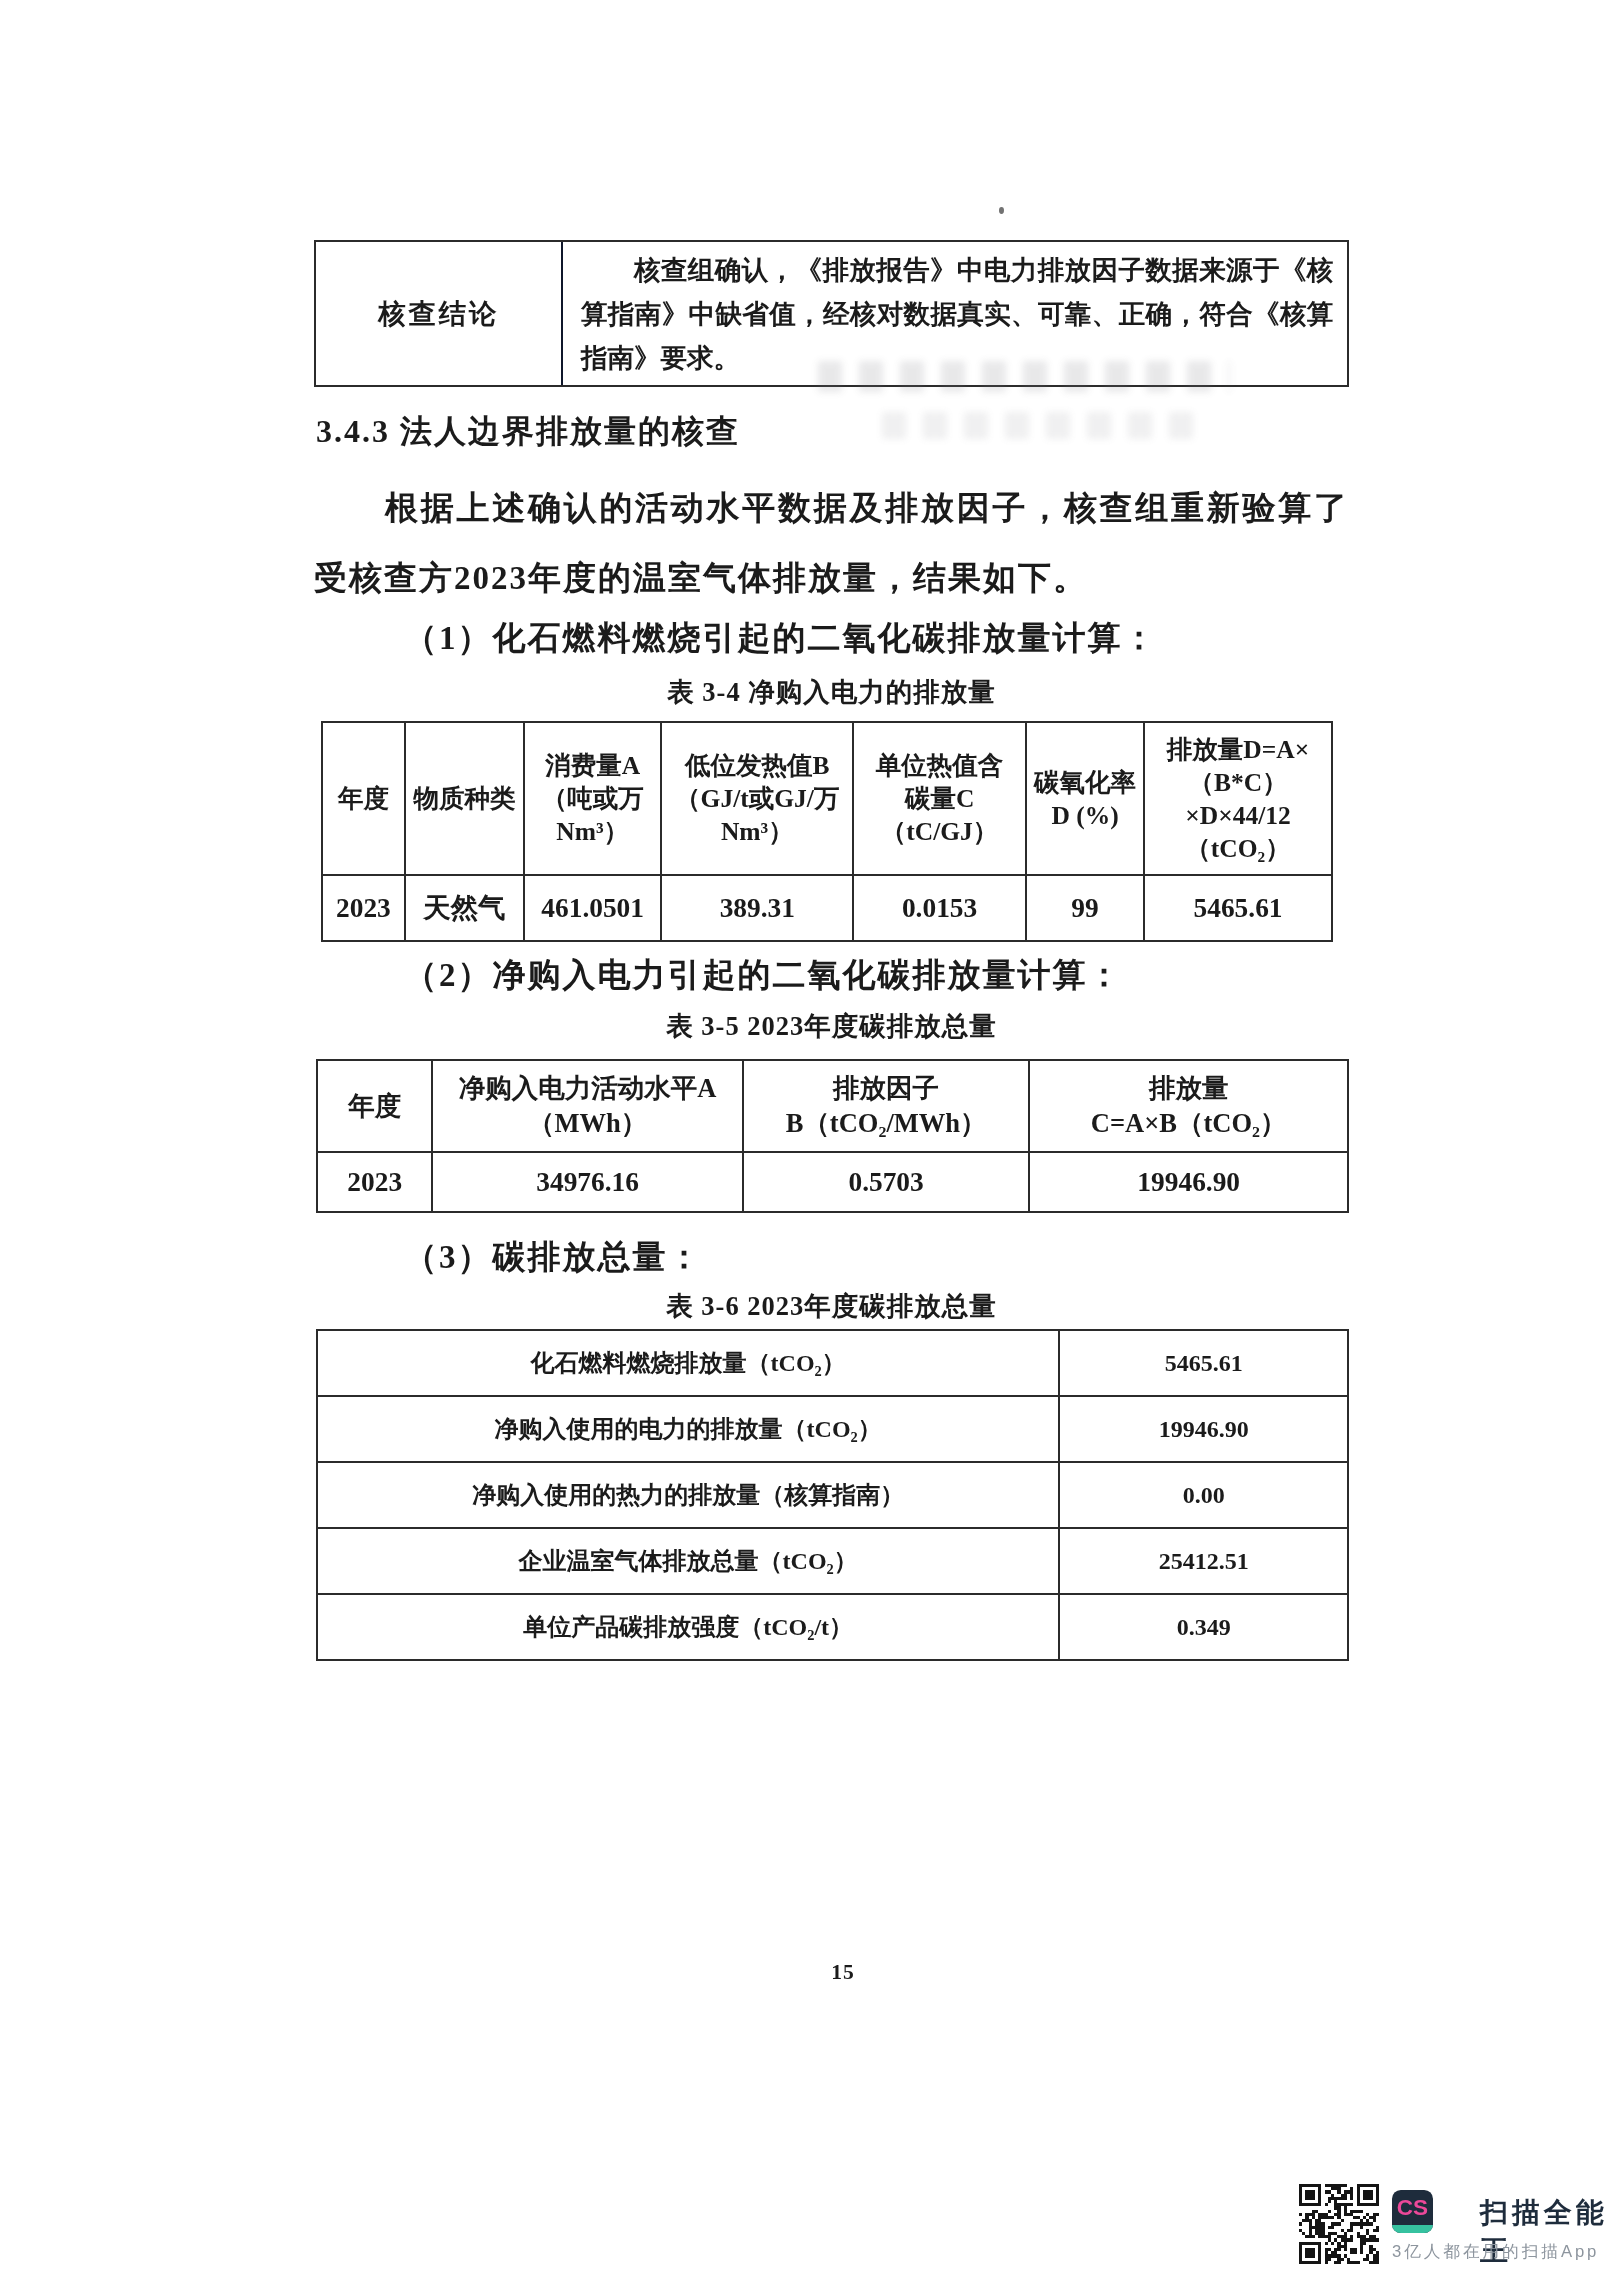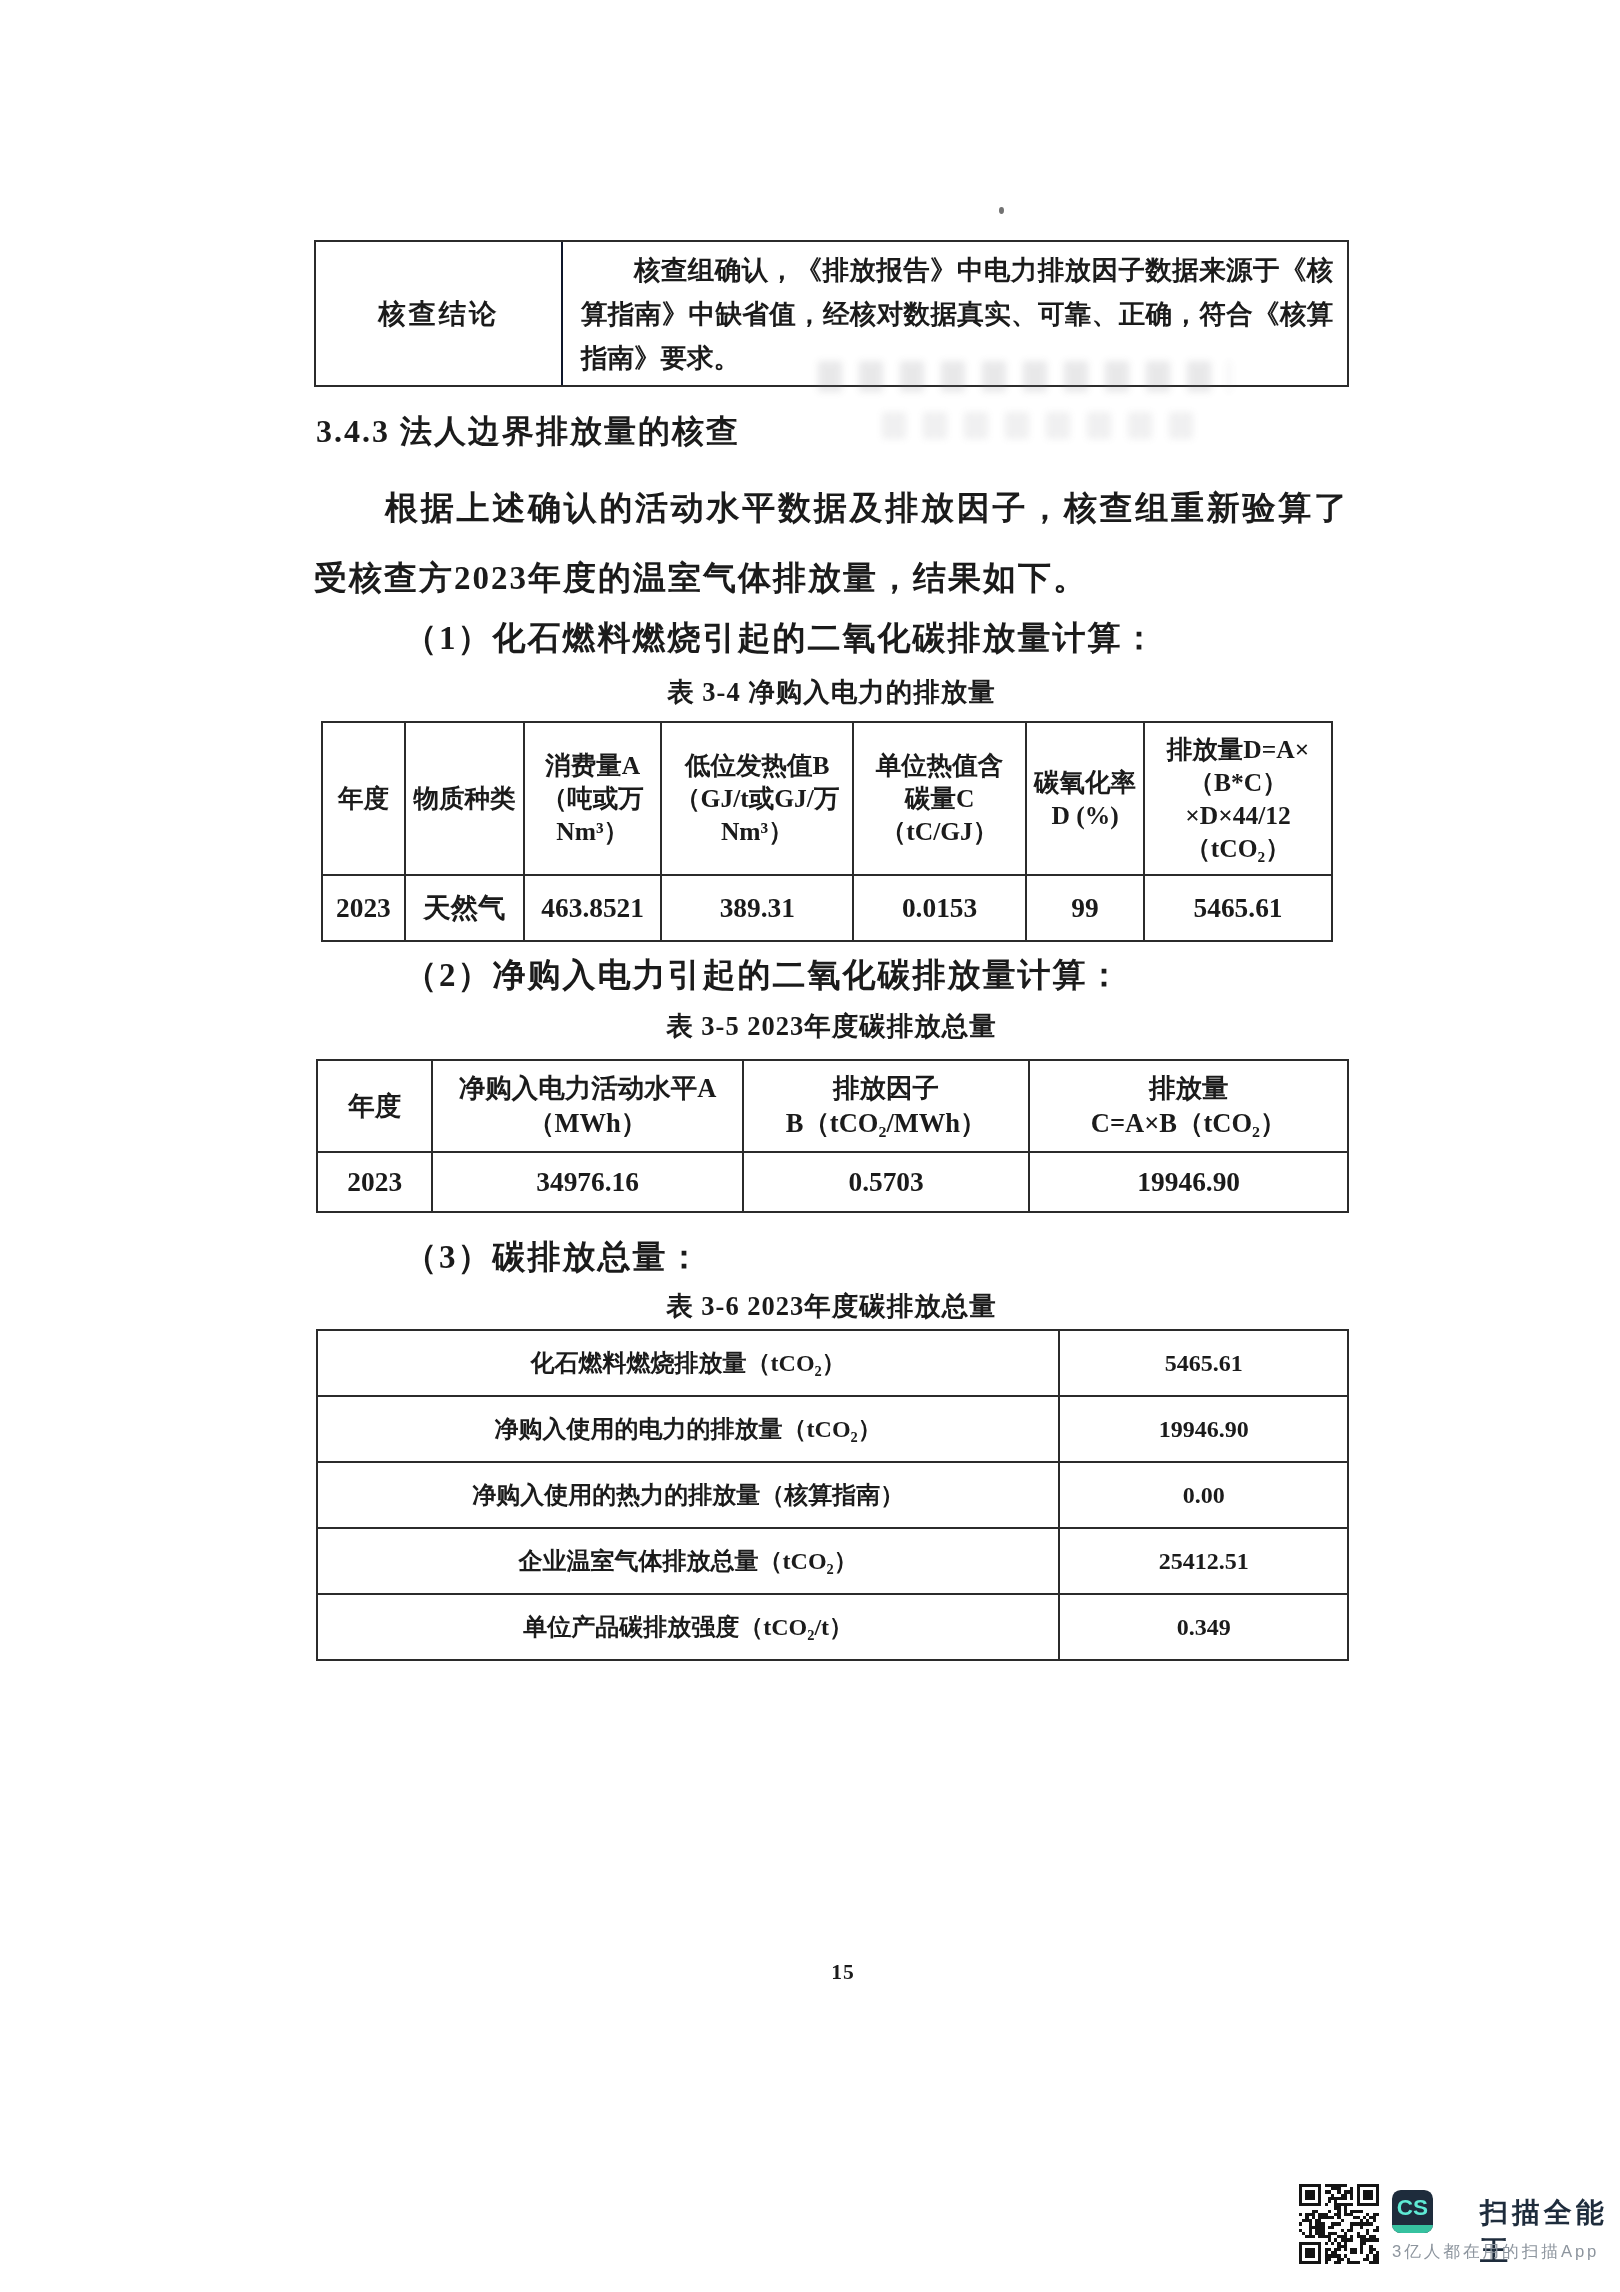--- a/index.html
+++ b/index.html
@@ -84,21 +84,21 @@
   .qr { left:1299px; top:2184px; width:80px; height:80px; }
   .qr svg { width:100%; height:100%; shape-rendering:crispEdges; }
   .cs-logo {
     left:1392px; top:2190px; width:41px; height:43px;
     border-radius:8.8px; overflow:hidden;
     display:flex; flex-direction:column;
   }
   .cs-logo .cs-top {
     flex:1; display:flex; align-items:center; justify-content:center;
     font-family:"Liberation Sans","DejaVu Sans",sans-serif;
-    font-weight:700; font-size:22.5px; color:#5eead4; letter-spacing:0px;
+    font-weight:700; font-size:22.5px; color:#ec4899; letter-spacing:0px;
   }
   .cs-logo .cs-strip { height:7.8px; }
   .brand-name {
     left:1480px; top:2194px;
     font-family:"Liberation Sans","DejaVu Sans",sans-serif;
     font-size:28px; font-weight:700; letter-spacing:3.9px;
   }
   .tagline {
     left:1392px; top:2240px;
     font-family:"Liberation Sans","DejaVu Sans",sans-serif;
@@ -154,21 +154,21 @@
     <th>碳氧化率
 D (%)</th>
     <th>排放量D=A×
 （B*C）
 ×D×44/12
 （tCO₂）</th>
   </tr>
   <tr>
     <td>2023</td>
     <td>天然气</td>
-    <td>463.8521</td>
+    <td>461.0501</td>
     <td>389.31</td>
     <td>0.0153</td>
     <td>99</td>
     <td>5465.61</td>
   </tr>
 </tbody>
   </table>
 
 <div class="abs list-line" style="top:953px;">（2）净购入电力引起的二氧化碳排放量计算：</div>
 

